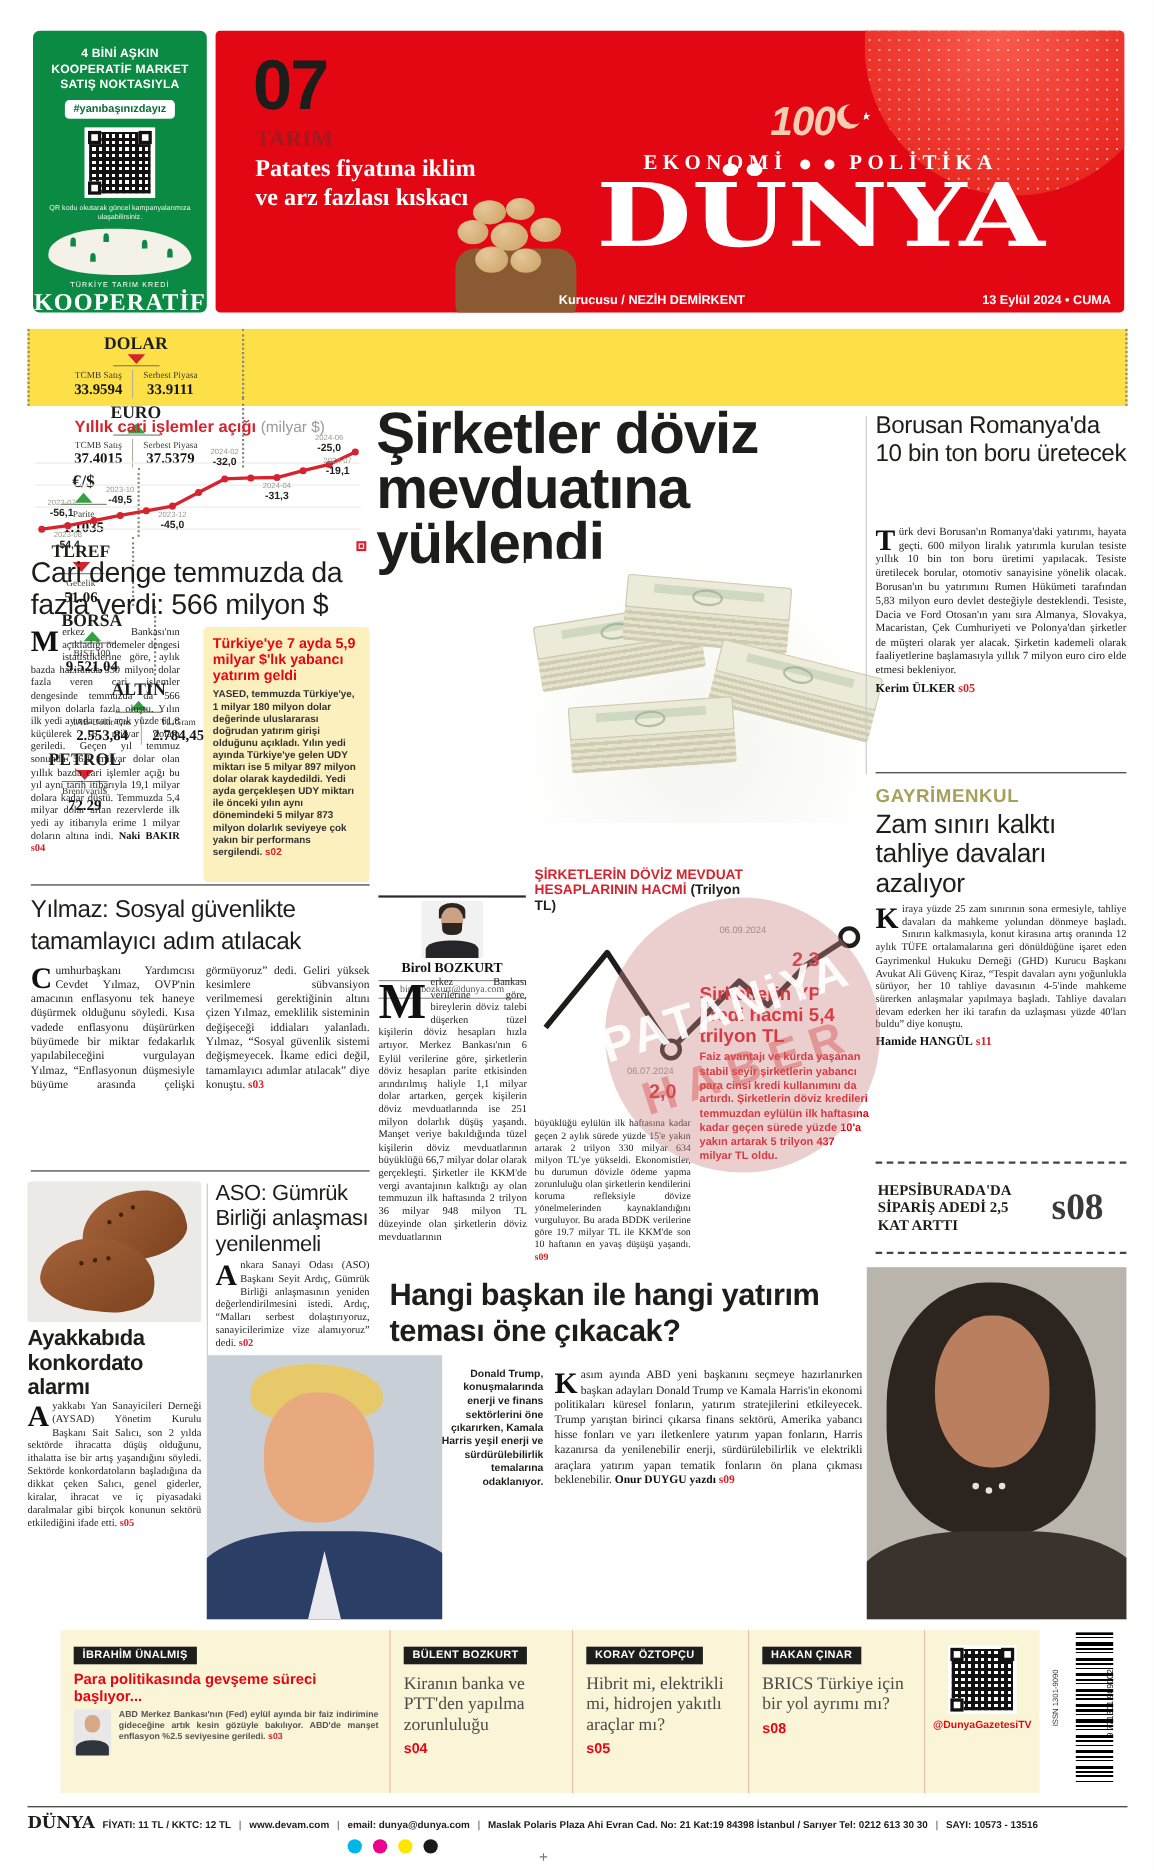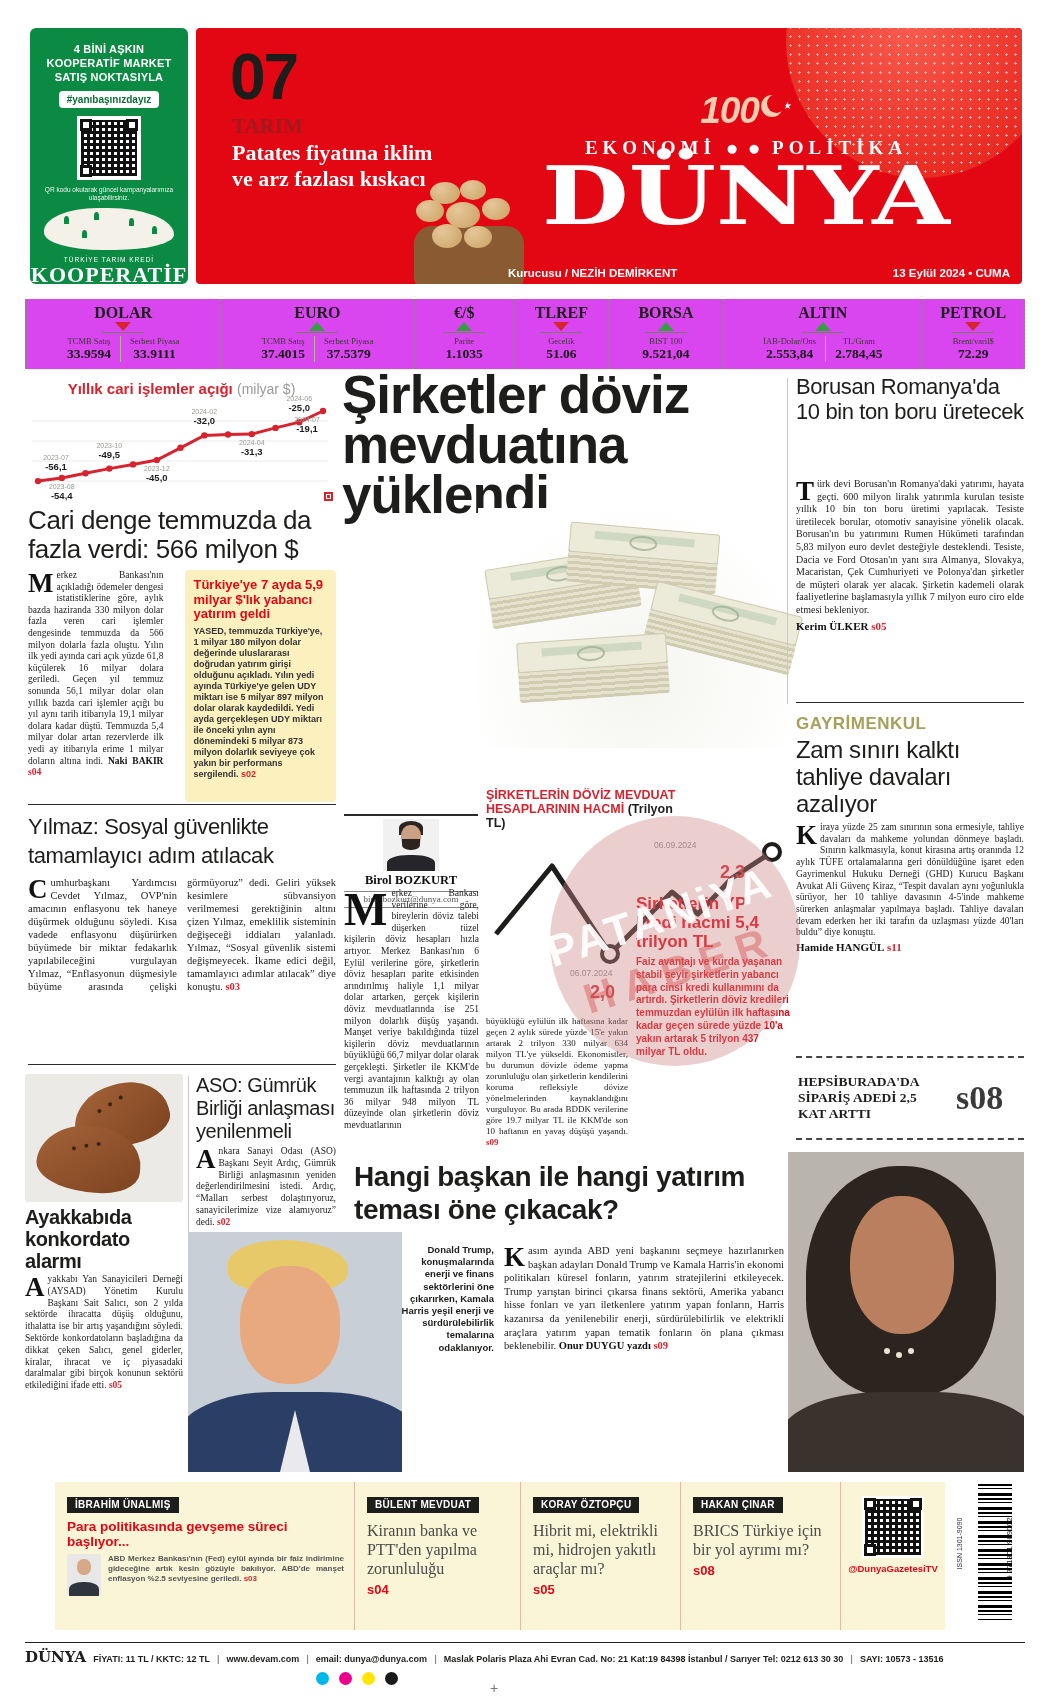--- a/index.html
+++ b/index.html
@@ -46,22 +46,22 @@
   .cres::after { content:""; position:absolute; left:6px; top:-1px; width:19px; height:19px; background:#e30613; border-radius:50%; }
   .cent-star { color:#fff; font-size:10px; vertical-align:14px; }
   .tagline { font-family:"Liberation Serif",serif; font-weight:bold; font-size:19px; letter-spacing:5px; color:#fff; }
   .tagline .dots { letter-spacing:2px; font-size:21px; vertical-align:-1px; }
   .dunya-logo { font-family:"DejaVu Serif",serif; font-weight:bold; font-size:80px; line-height:78px; color:#fff;
                 transform:scaleX(1.25); transform-origin:center; letter-spacing:0px; margin-top:-4px; }
   .founder { position:absolute; left:312px; bottom:5px; font-weight:bold; font-size:11.5px; color:#fff; }
   .issue-date { position:absolute; right:12px; bottom:5px; font-weight:bold; font-size:11.5px; color:#fff; }
 
   
-  .market-bar { left:25px; top:299px; width:1000px; height:70px; background:#d946ef; display:flex;
-                border-left:2px dotted #8a8a7a; border-right:2px dotted #8a8a7a; }
+  .market-bar { left:25px; top:299px; width:1000px; height:70px; background:#fde047; display:flex;
+                border-left:2px dotted #8a8a7a; border-right:2px dotted #8a8a7a;flex-direction:column; }
   .mcell { border-right:2px dotted #8a8a7a; text-align:center; padding-top:5px; position:relative; }
   .mcell:last-child { border-right:none; }
   .mname { font-family:"Liberation Serif",serif; font-weight:bold; font-size:16px; color:#1d1d1b; }
   .tri-wrap { height:14px; line-height:8px; }
   .tri { display:inline-block; width:0; height:0; border-left:8px solid transparent; border-right:8px solid transparent; }
   .tri.up { border-bottom:9px solid #35a042; }
   .tri.down { border-top:9px solid #d6232e; }
   .tri-base { width:42px; height:1px; background:#7a7a6a; margin:1px auto 0; }
   .mcols { display:flex; justify-content:center; }
   .msub { padding:0 9px; }
@@ -602,21 +602,21 @@
             <div class="h"></div>
             <div class="s"></div>
           </div>
         <div class="c1-teaser">
           <span>ABD Merkez Bankası'nın (Fed) eylül ayında bir faiz indirimine gideceğine artık kesin gözüyle bakılıyor. ABD'de manşet enflasyon %2.5 seviyesine geriledi.</span>
           <span class="pref">s03</span>
         </div>
       </div>
     </div>
     <div class="ccell c2">
-      <span class="clabel">BÜLENT MEVDUAT</span>
+      <span class="clabel">BÜLENT BOZKURT</span>
       <div class="c-head">Kiranın banka ve PTT'den yapılma zorunluluğu</div>
       <div class="c-page">s04</div>
     </div>
     <div class="ccell c3">
       <span class="clabel">KORAY ÖZTOPÇU</span>
       <div class="c-head">Hibrit mi, elektrikli mi, hidrojen yakıtlı araçlar mı?</div>
       <div class="c-page">s05</div>
     </div>
     <div class="ccell c4">
       <span class="clabel">HAKAN ÇINAR</span>

